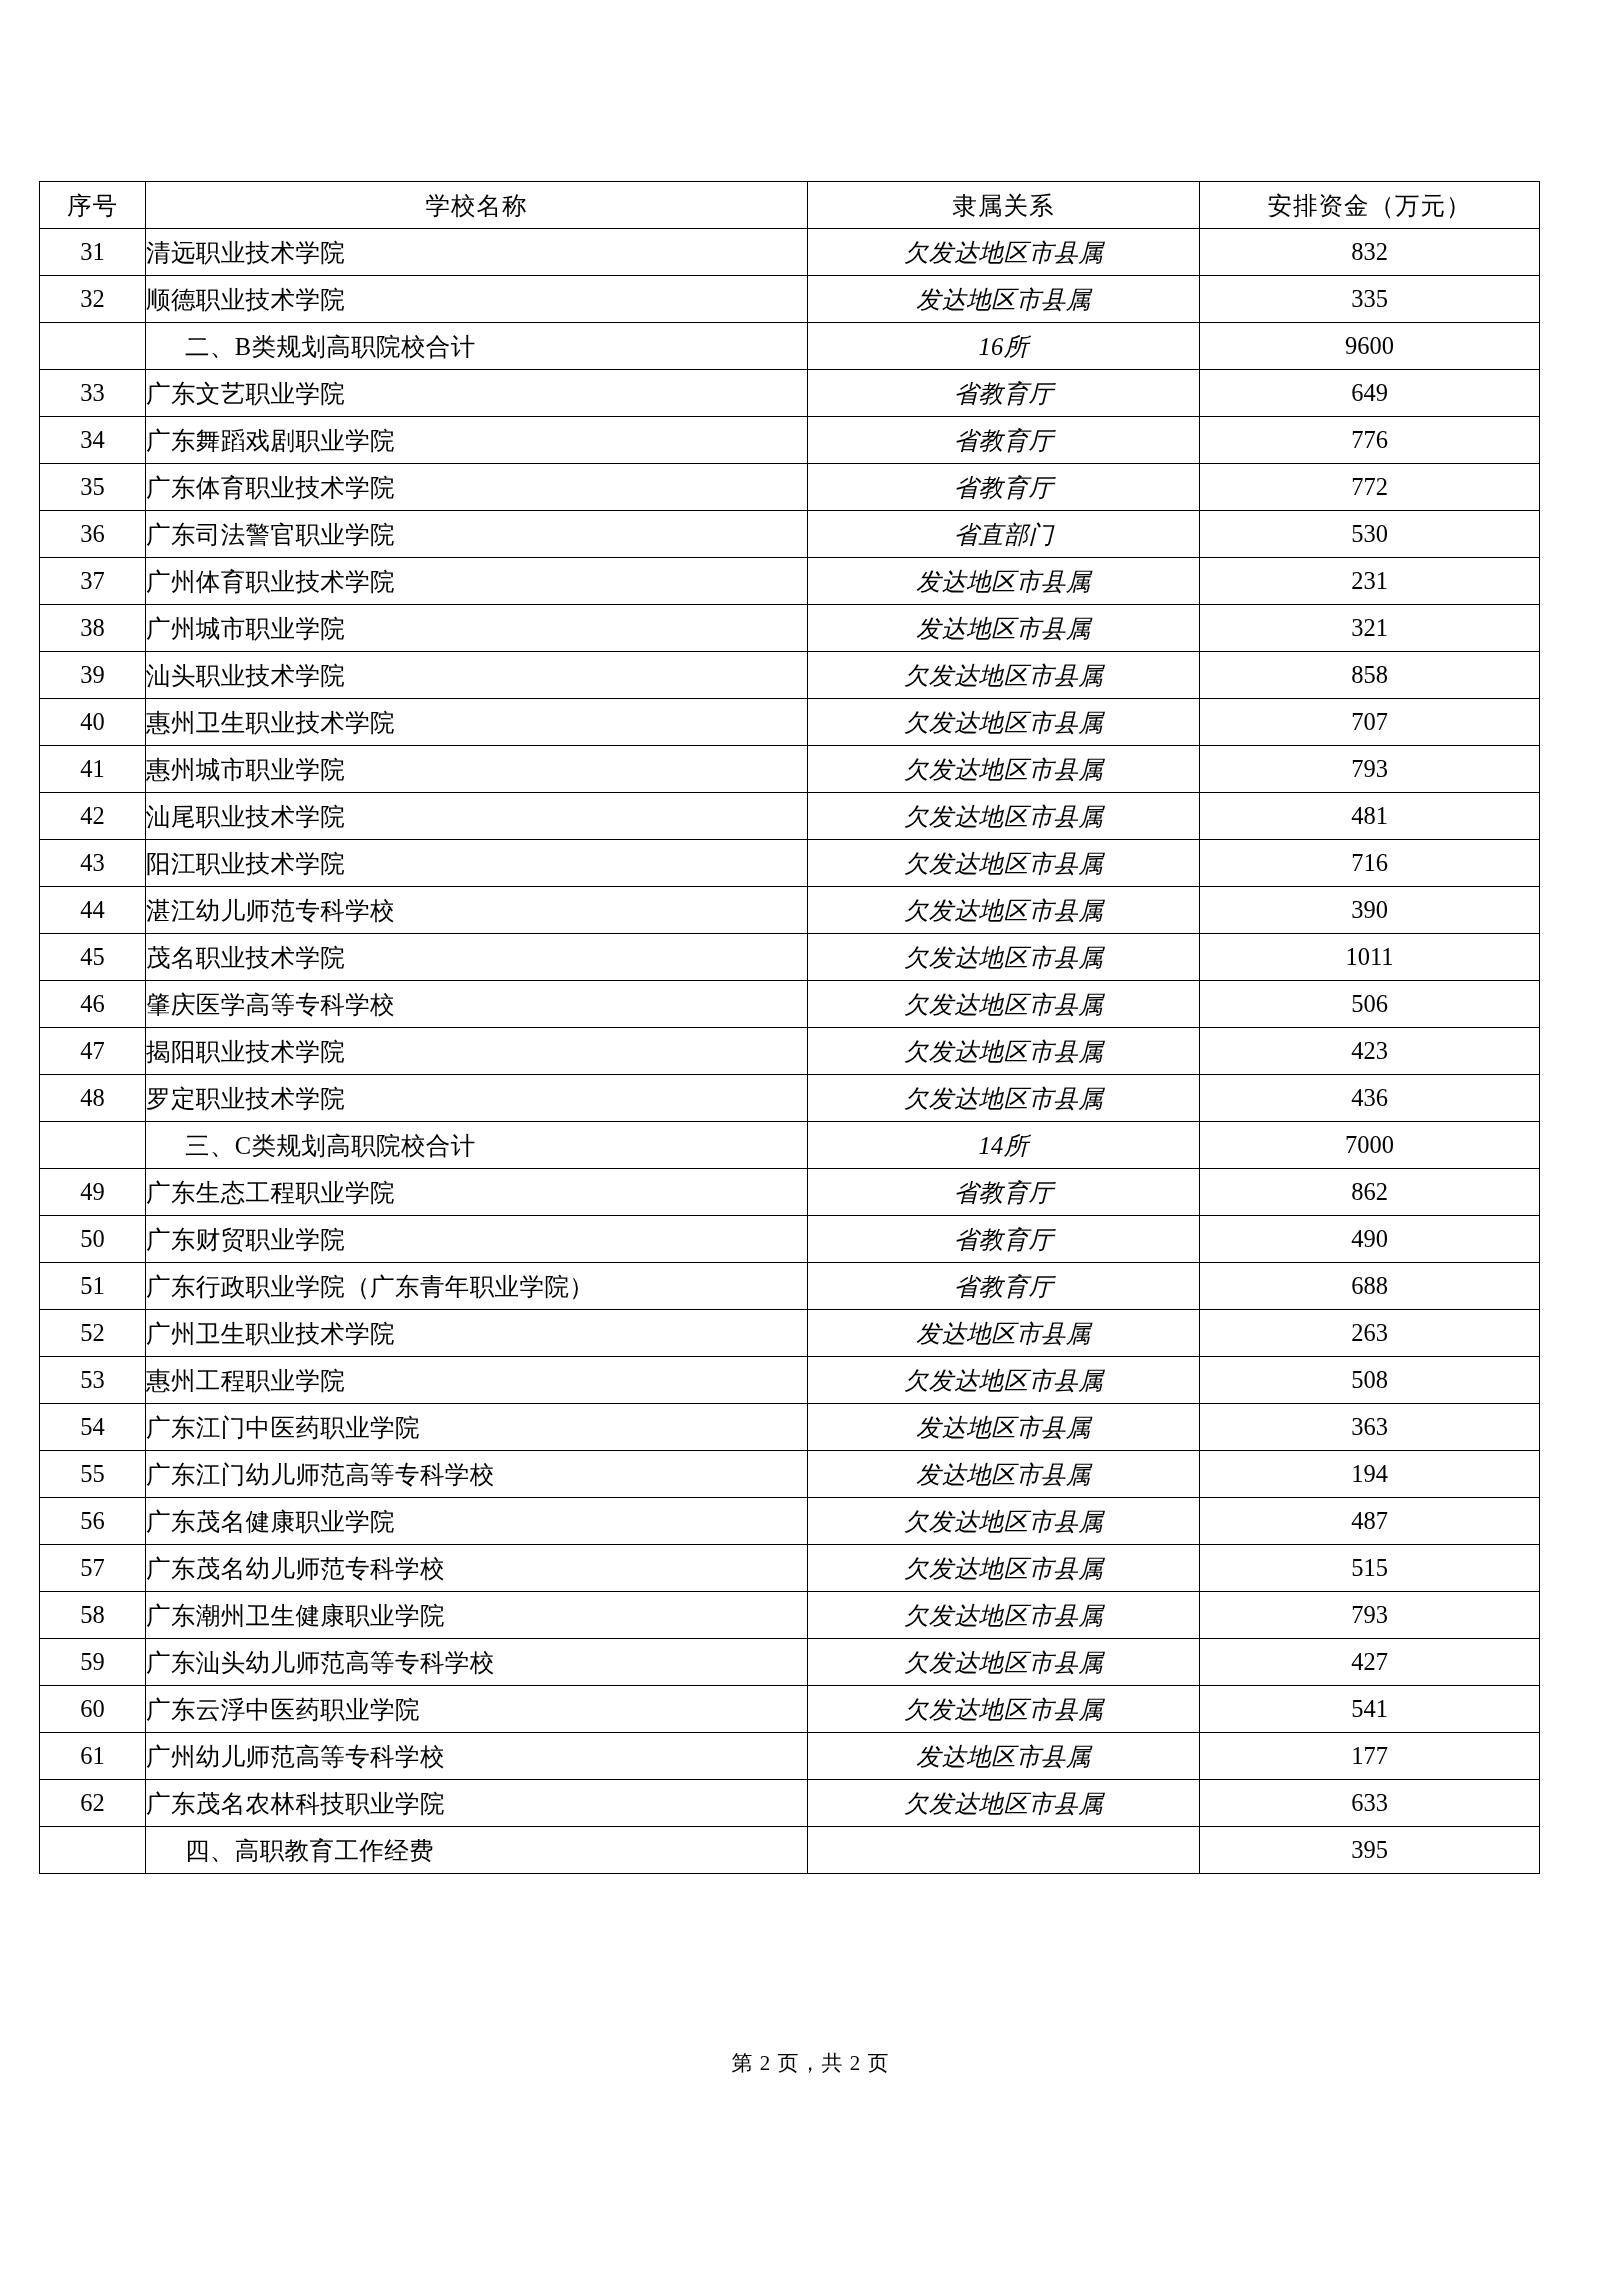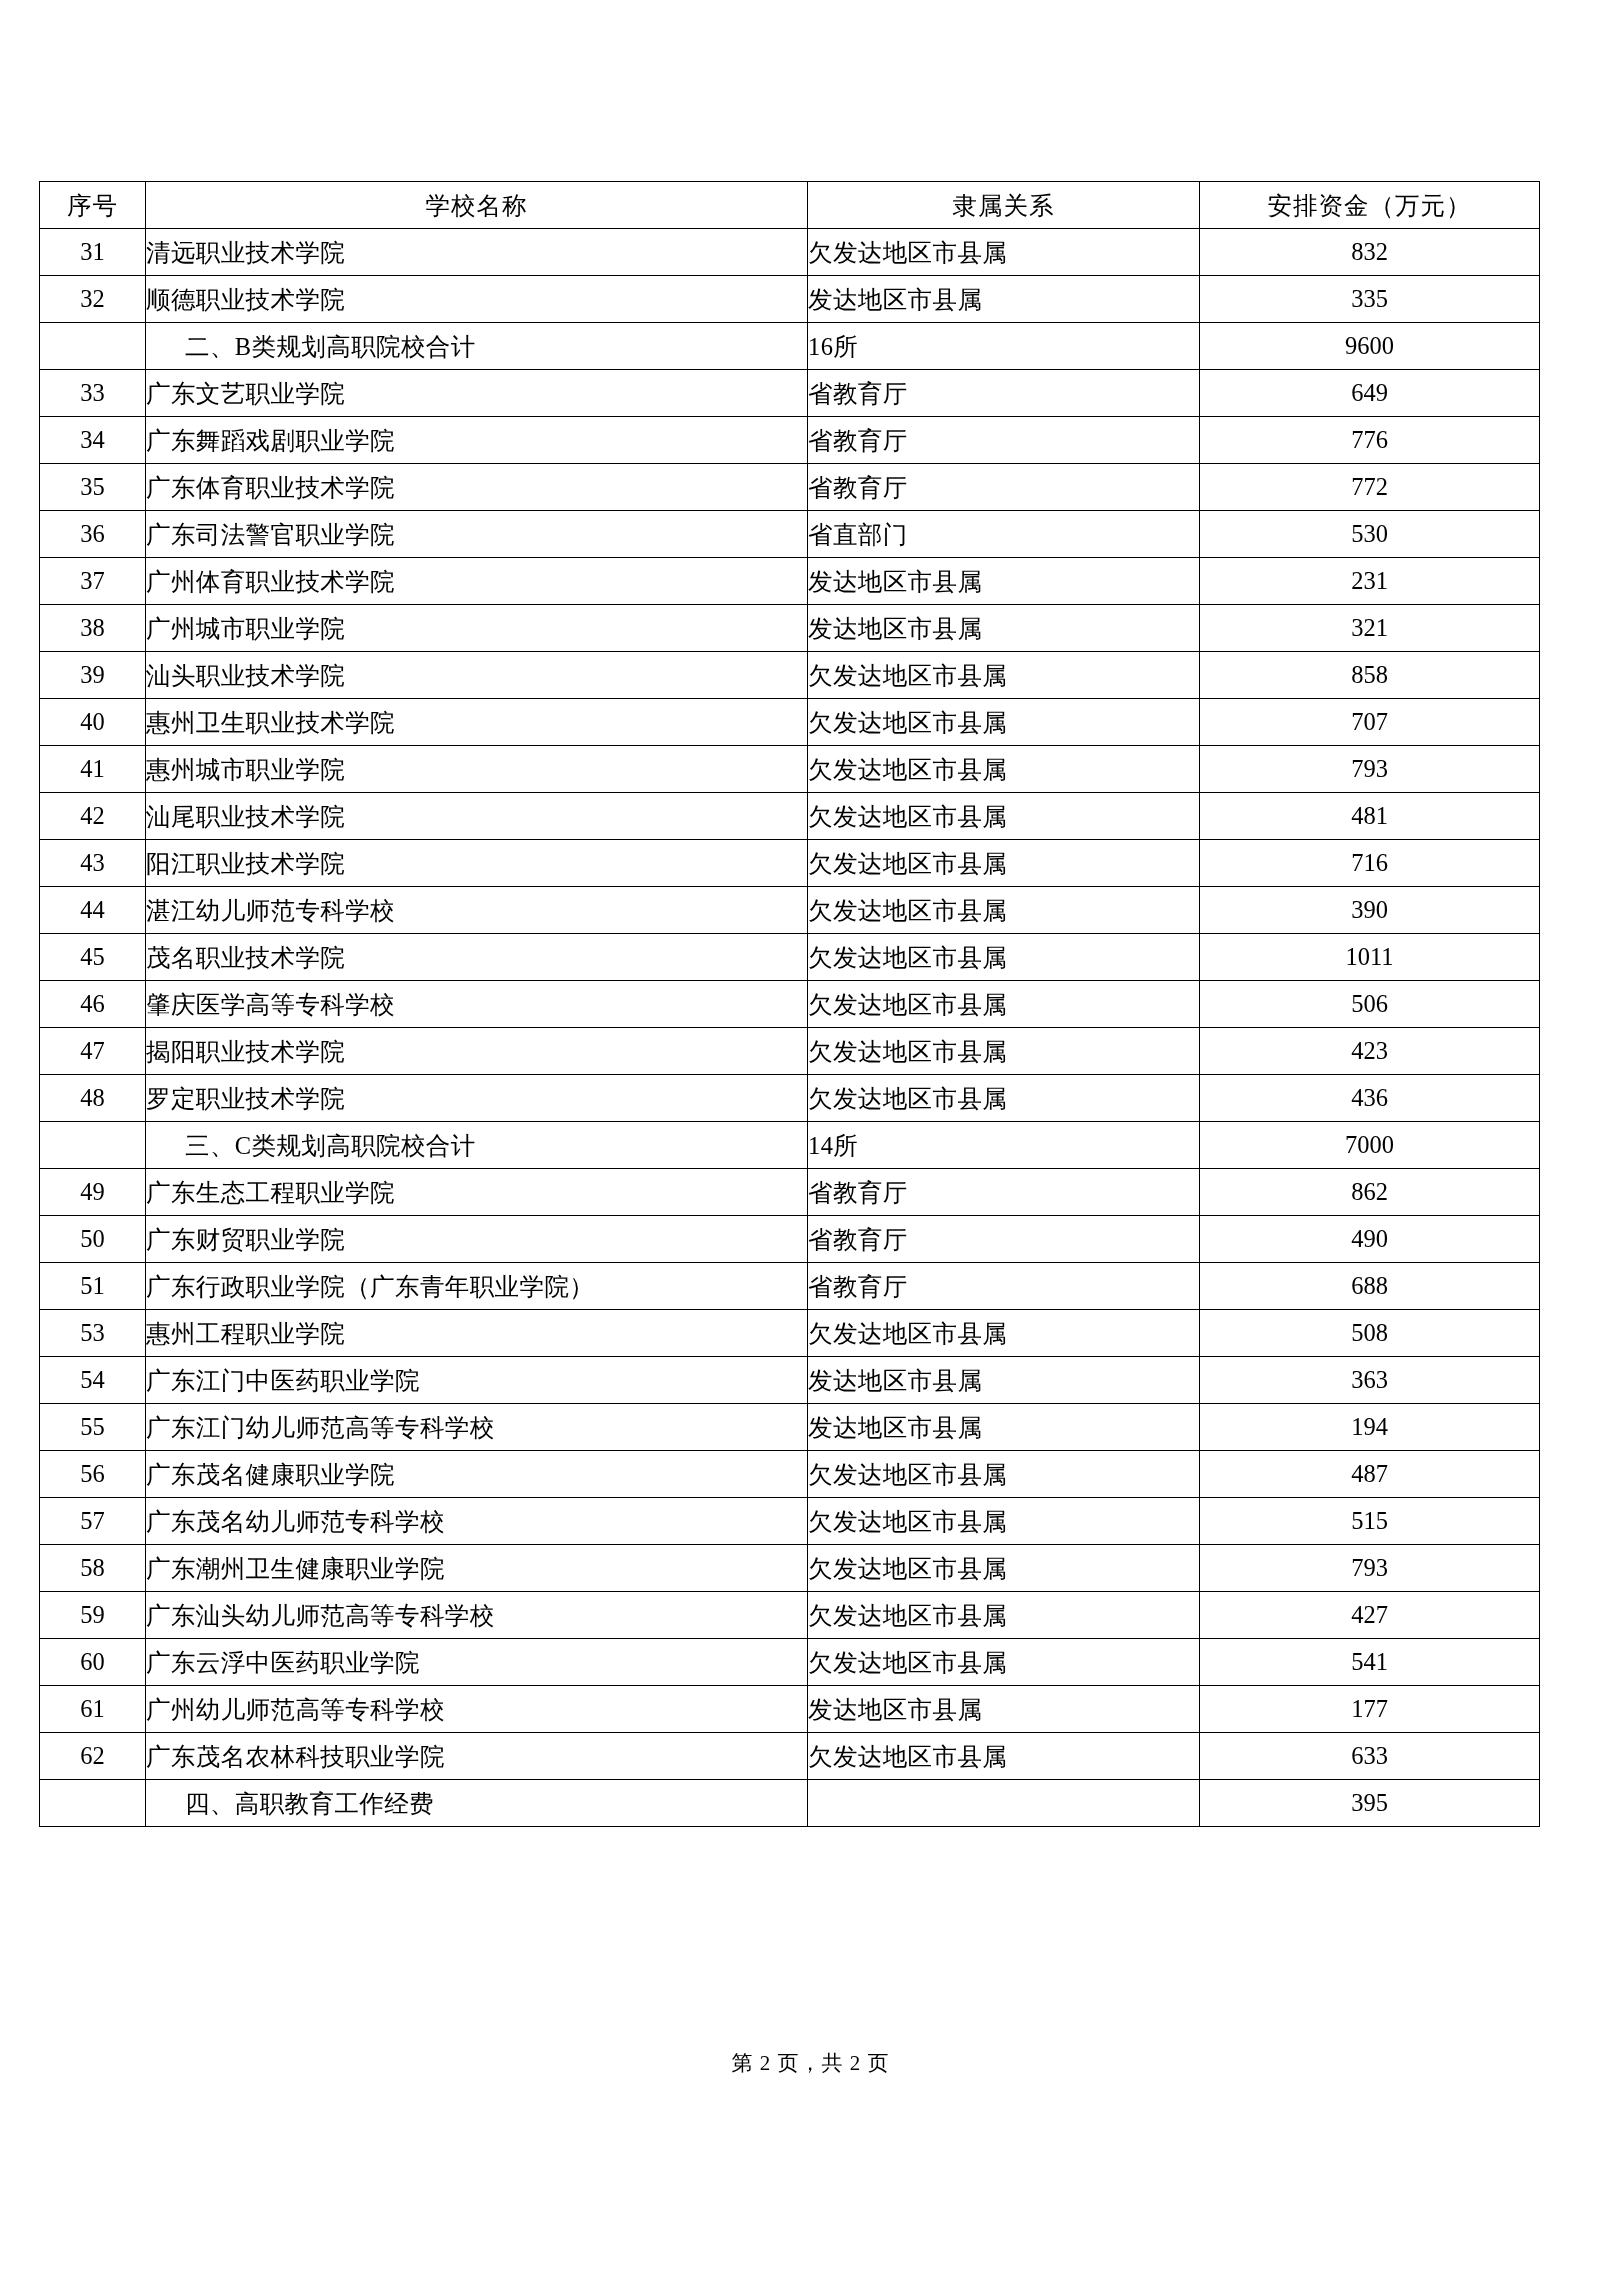--- a/index.html
+++ b/index.html
@@ -60,24 +60,25 @@
     text-align: left;
     padding-left: 13.7px;
     font-size: 24.5px;
     letter-spacing: 0.4px;
     margin-top: 20px;
   }
   .cell-name.indent {
     padding-left: 39px;
   }
   .cell-rel {
-    text-align: left;
+    text-align: center;
     padding-left: 11.8px;
     font-size: 24.5px;
     letter-spacing: 0.4px;
+    font-style: italic;
   }
   .cell-amt {
     text-align: center;
     font-size: 24.5px;
   }
   .footer {
     position: absolute;
     left: 0;
     top: 2049px;
     width: 1621px;
@@ -238,20 +239,26 @@
             <td class="cell-rel">省教育厅</td>
             <td class="cell-amt">490</td>
           </tr>
           <tr>
             <td class="cell-no">51</td>
             <td class="cell-name">广东行政职业学院（广东青年职业学院）</td>
             <td class="cell-rel">省教育厅</td>
             <td class="cell-amt">688</td>
           </tr>
           <tr>
+            <td class="cell-no">52</td>
+            <td class="cell-name">广州卫生职业技术学院</td>
+            <td class="cell-rel">发达地区市县属</td>
+            <td class="cell-amt">263</td>
+          </tr>
+          <tr>
             <td class="cell-no">53</td>
             <td class="cell-name">惠州工程职业学院</td>
             <td class="cell-rel">欠发达地区市县属</td>
             <td class="cell-amt">508</td>
           </tr>
           <tr>
             <td class="cell-no">54</td>
             <td class="cell-name">广东江门中医药职业学院</td>
             <td class="cell-rel">发达地区市县属</td>
             <td class="cell-amt">363</td>

